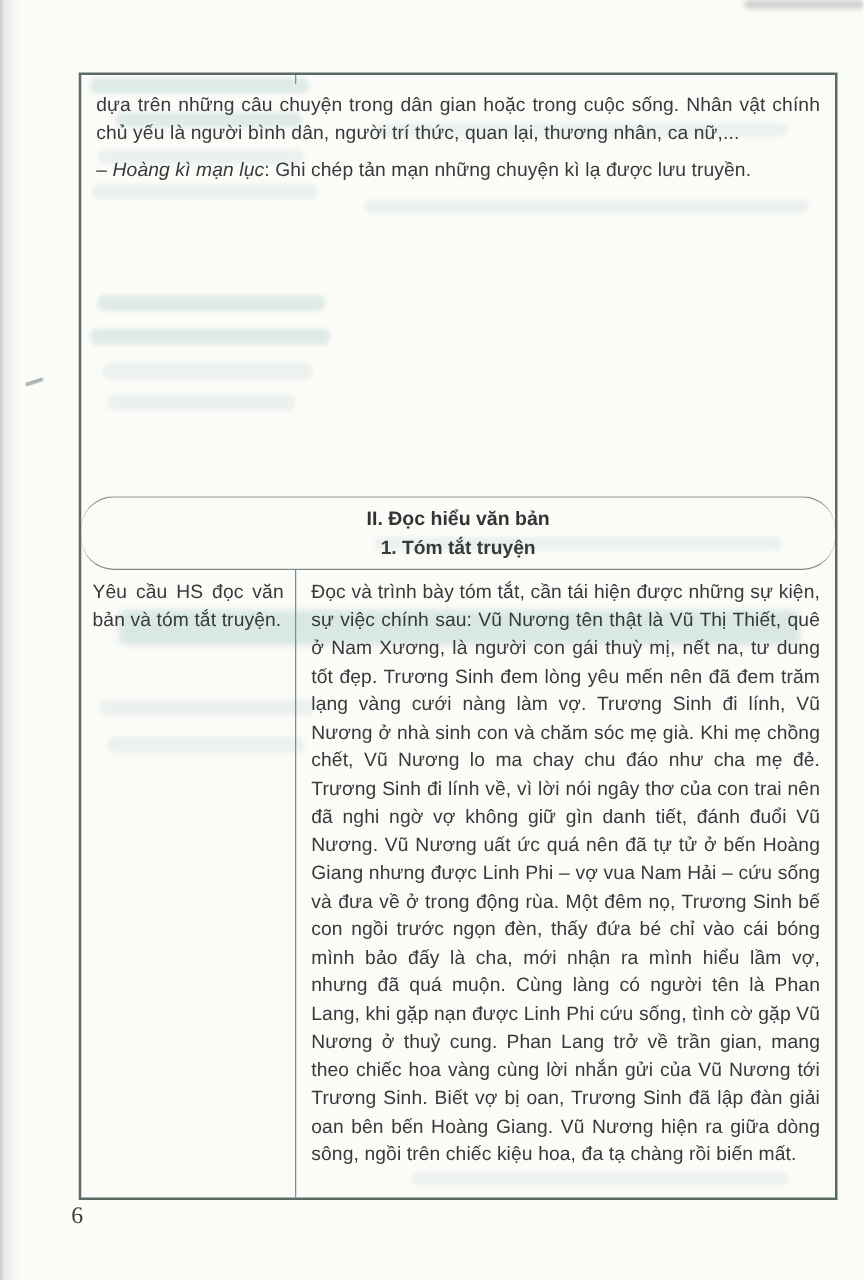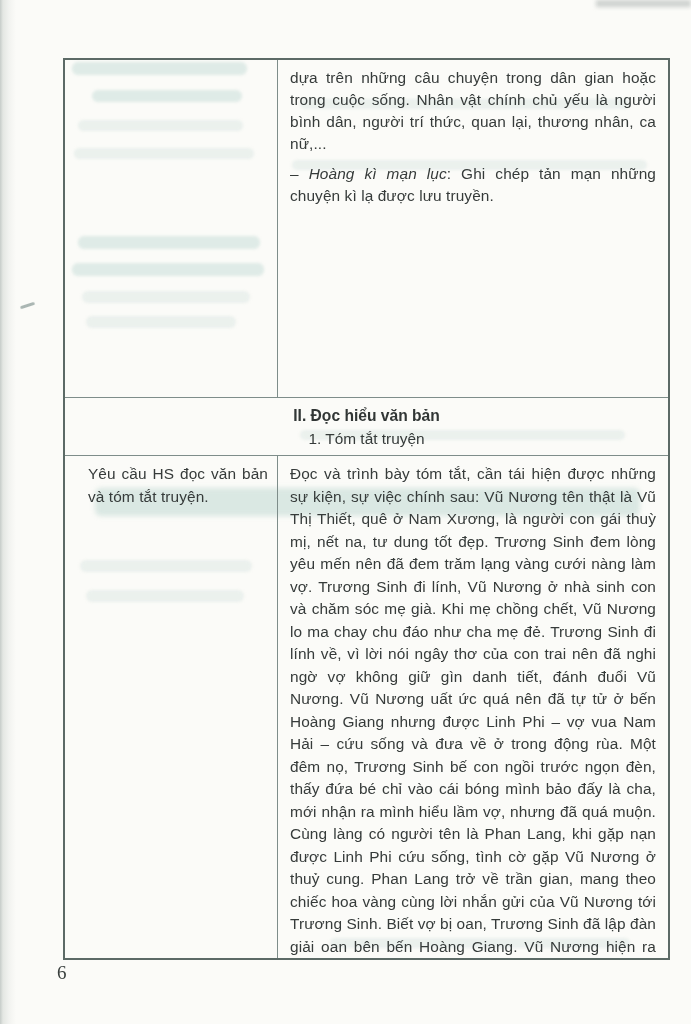--- a/index.html
+++ b/index.html
@@ -12,38 +12,38 @@
     position:relative;width:691px;height:1024px;overflow:hidden;
     background:linear-gradient(to right,#c6ccc9 0px,#e4e7e3 3px,#f2f3f0 9px,#fbfbf8 16px,#fbfbf8 100%);
   }
   
   .doc-table{
     position:absolute;left:63px;top:58px;width:607px;height:902px;
     box-sizing:border-box;border:2px solid #5c6a66;
     background:transparent;
   }
   .t-row{display:flex;width:100%;box-sizing:border-box;overflow:hidden;}
-  .row1{height:337px;}
+  .row1{height:337px;flex-direction:column;}
   .row3{height:502px;}
   .cell{box-sizing:border-box;overflow:hidden;}
-  .cell.left{width:213px;border-right:1px solid #7e8d8a;padding:7px 9px 0 23px;}
+  .cell.left{width:172px;border-right:1px solid #7e8d8a;padding:7px 9px 0 9px;}
   .cell.right{flex:1;padding:7px 12px 0 12px;}
   .heading-row{
     height:59px;box-sizing:border-box;width:100%;
     border-top:1px solid #7e8d8a;border-bottom:1px solid #7e8d8a;
-    text-align:center;padding-top:6px;overflow:hidden;
+    text-align:center;padding-top:6px;overflow:hidden;border-radius:26px;
   }
   p{margin:0 0 8px 0;}
   .bodytext{
     font-size:15.4px;line-height:22px;color:#363b3a;
     text-align:justify;letter-spacing:0.1px;
   }
   .row3 .bodytext{line-height:22.5px;}
   .h-main{font-size:15.6px;line-height:23px;font-weight:bold;color:#313635;}
-  .h-sub{font-size:15.4px;line-height:23px;color:#363b3a;}
+  .h-sub{font-size:15.4px;line-height:23px;color:#363b3a;font-weight:bold;}
   .page-number{
     position:absolute;left:57px;top:962px;
     font-family:"Liberation Serif", serif;font-size:19px;color:#3a403e;
   }
   
   .bleed{
     position:absolute;border-radius:6px;
     background:rgba(168,203,197,0.33);
     filter:blur(1.5px);
     pointer-events:none;

